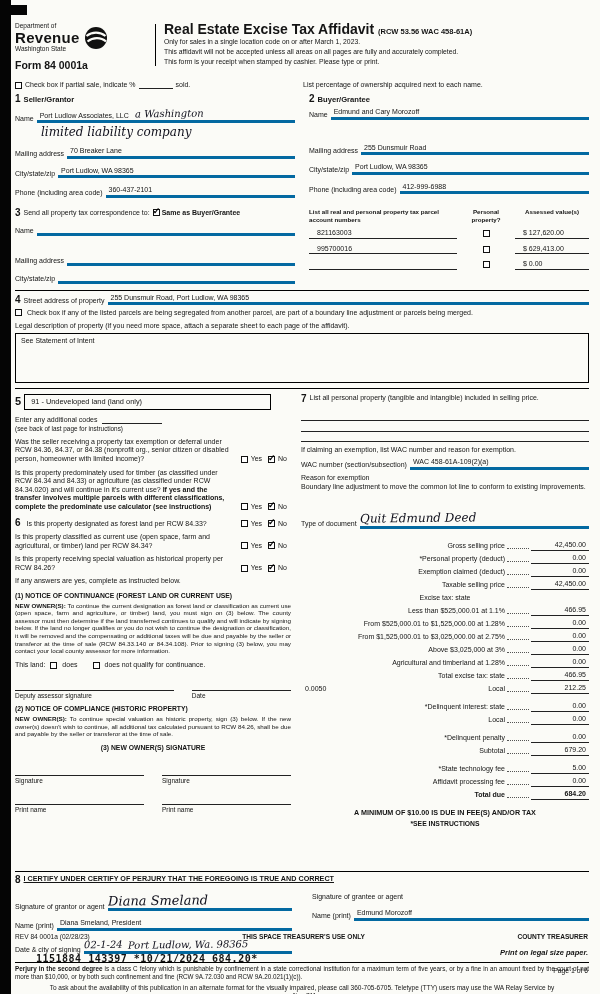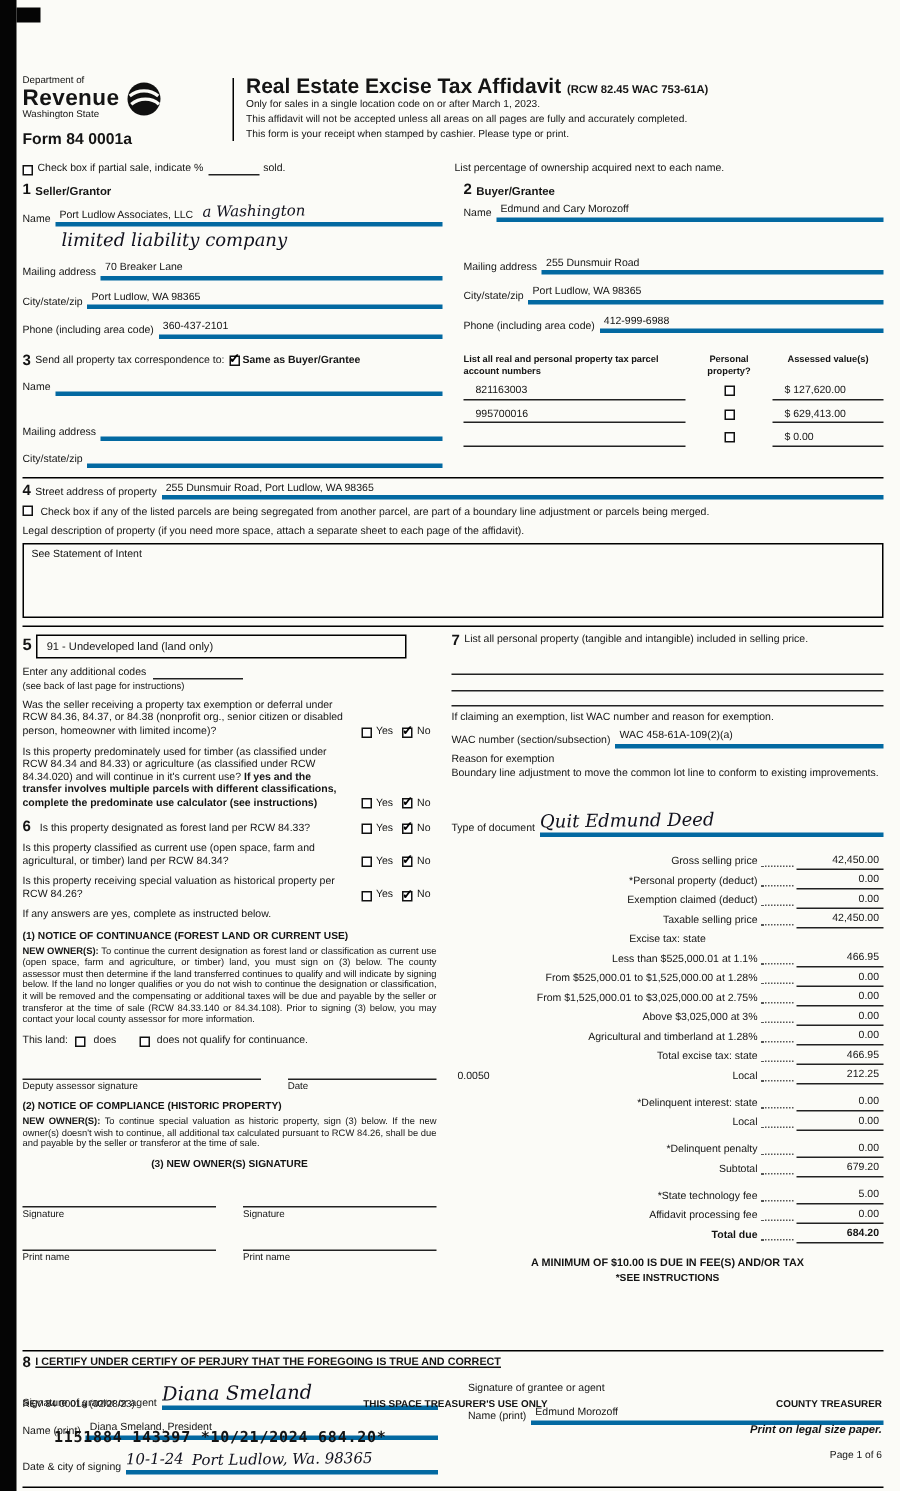--- a/index.html
+++ b/index.html
@@ -9,21 +9,21 @@
     background: #fbfbf7; color: #141414; overflow: hidden;
     font-family: "Liberation Sans", sans-serif; font-size: 7px; line-height: 1.22;
   }
   .edge { position:absolute; left:0; top:0; width:11px; height:100%; background:#050505; }
   .blob { position:absolute; left:11px; top:5px; width:16px; height:10px; background:#050505; }
   .content { position:absolute; left:15px; top:22px; width:574px; }
   .b { font-weight:bold; } .it { font-style:italic; } .center { text-align:center; }
   .num { font-weight:bold; font-size:10px; margin-right:3px; line-height:1; }
 
   
-  .hdr { display:flex; gap:8px;margin-top:28px; }
+  .hdr { display:flex; gap:8px; }
   .hdr-left { width:132px; flex:none; }
   .dor { display:flex; gap:4px; }
   .dept { font-size:6.5px; }
   .rev { font-size:15px; font-weight:bold; letter-spacing:.3px; line-height:1; }
   .ws  { font-size:6.5px; }
   .logo { margin-top:4px; }
   .formno { font-weight:bold; font-size:10.5px; margin-top:6px; }
   .hdr-div { width:1px; background:#000; height:42px; margin-top:2px; }
   .title { font-size:14px; font-weight:bold; line-height:1.05; }
   .rcw { font-size:7.5px; font-weight:bold; }
@@ -152,21 +152,21 @@
             <path d="M2.5 10 C8 5.5 16 5.5 21.5 10" stroke="#fbfbf7" fill="none" stroke-width="2.2"></path>
             <path d="M3.5 15.5 C9 11 17 11 22 15.5" stroke="#fbfbf7" fill="none" stroke-width="2.2"></path>
           </svg>
         </div>
         <div class="formno">Form 84 0001a</div>
       </div>
       <div class="hdr-div"></div>
       <div>
         <div class="title">
           <span>Real Estate Excise Tax Affidavit</span>
-          <span class="rcw">(RCW 82.45 WAC 753-61A)</span>
+          <span class="rcw">(RCW 53.56 WAC 458-61A)</span>
         </div>
         <div class="note">Only for sales in a single location code on or after March 1, 2023.</div>
         <div class="note">This affidavit will not be accepted unless all areas on all pages are fully and accurately completed.</div>
         <div class="note">This form is your receipt when stamped by cashier. Please type or print.</div>
       </div>
     </header>
 
     <div class="partial">
       <span class="cb"></span>
       <span>Check box if partial sale, indicate %</span>
@@ -612,21 +612,21 @@
           </div>
           <div class="sfield">
             <span class="lbl">Name (print)</span>
             <span class="line">
                 <span class="val">Diana Smeland, President</span>
               </span>
           </div>
           <div class="sfield">
             <span class="lbl">Date &amp; city of signing</span>
             <span class="line">
-                <span class="hand">10-1-24</span>
+                <span class="hand">02-1-24</span>
                 <span class="hand">Port Ludlow, Wa. 98365</span>
               </span>
           </div>
         </div>
         <div class="half">
           <div class="sfield">
             <span class="lbl">Signature of grantee or agent</span>
           </div>
           <div class="sfield">
             <span class="lbl">Name (print)</span>

